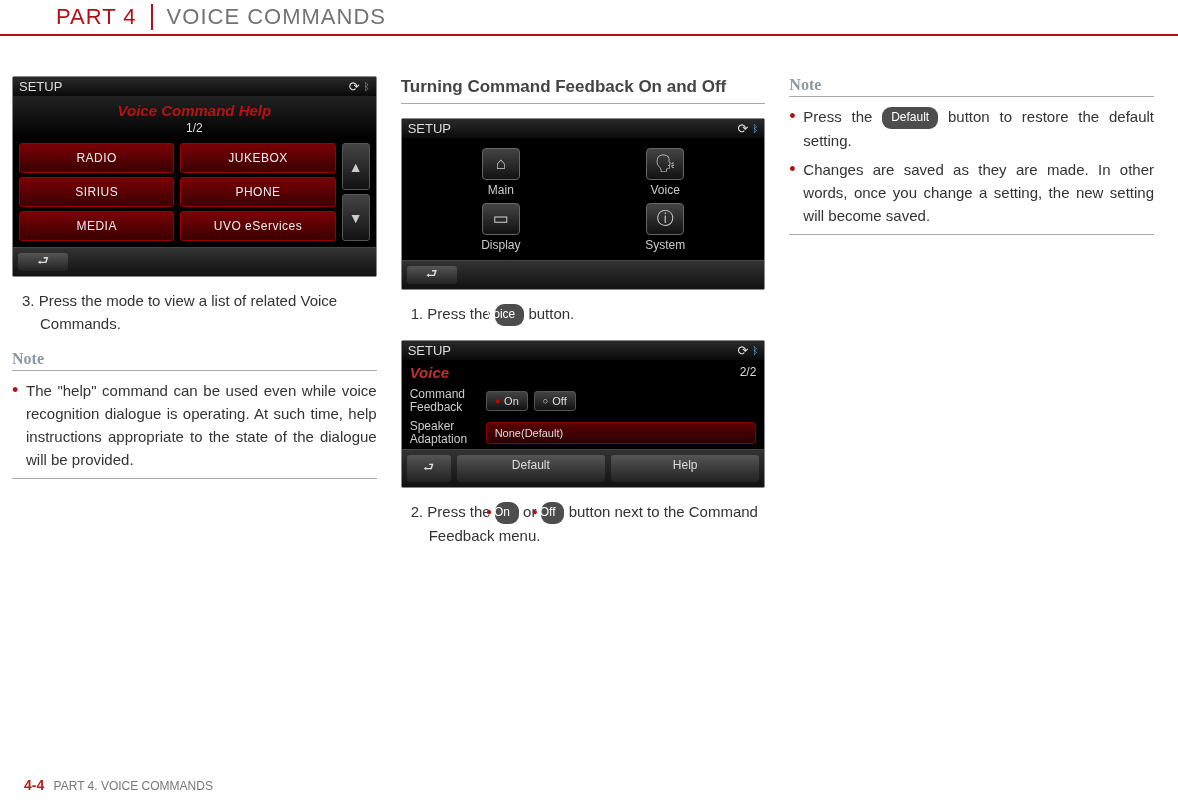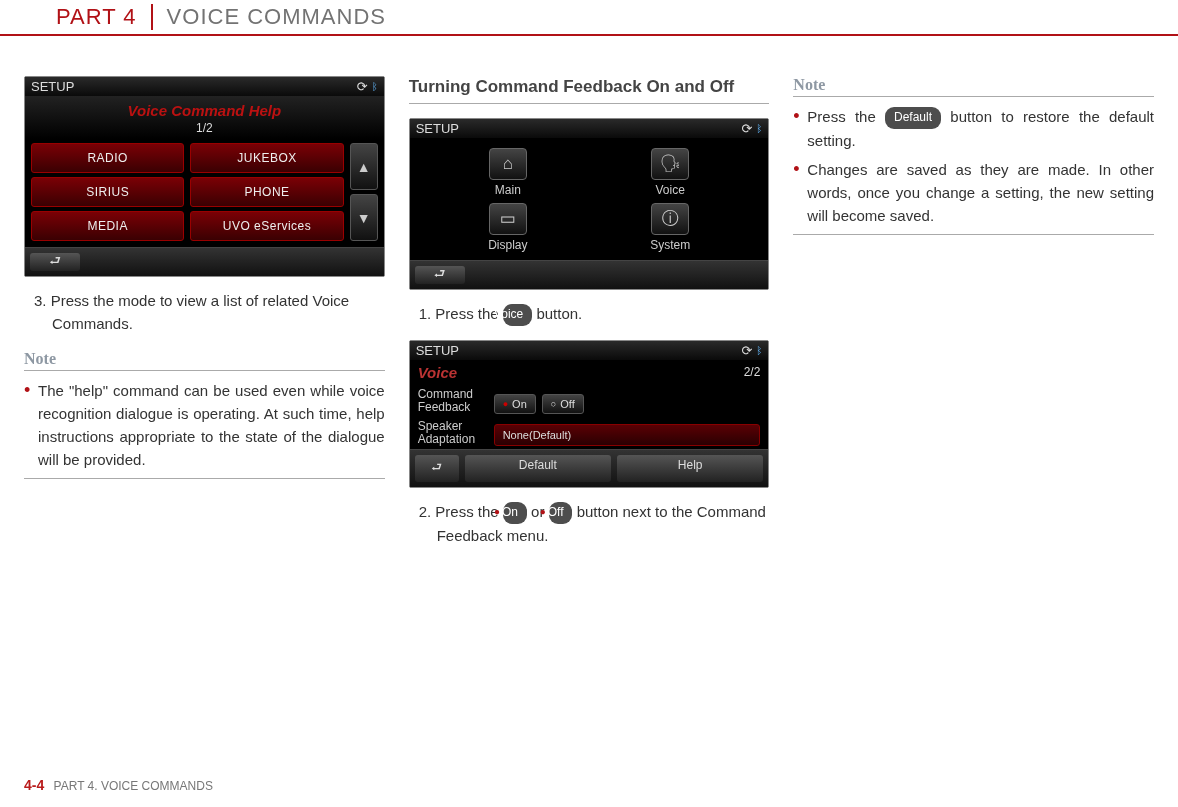--- a/index.html
+++ b/index.html
@@ -31,21 +31,21 @@
     font-family: "Arial Narrow", Arial, sans-serif;
     font-size: 22px;
     font-weight: 400;
     color: #737373;
     letter-spacing: 1px;
     padding-left: 14px;
   }
   .columns {
     display: flex;
     gap: 24px;
-    padding: 40px 24px 0 24px;
+    padding: 40px 24px 0 12px;
   }
   .col {
     flex: 1;
     min-width: 0;
   }
   .screenshot {
     width: 100%;
     border: 1px solid #888;
     background: #000;
     color: #ddd;
@@ -220,21 +220,21 @@
     border-radius: 4px;
     display:flex;align-items:center;justify-content:center;
     font-size: 17px;
   }
   
   .voice-row {
     display:flex;align-items:center;justify-content:space-between;
     padding:4px 8px;
   }
   .voice-label { color:#b33; font-style:italic; font-weight:bold; font-size:15px;}
-  .opt-row { display:flex;align-items:flex-end;gap:6px;padding:3px 8px;}
+  .opt-row { display:flex;align-items:center;gap:6px;padding:3px 8px;}
   .opt-label { color:#ccc; font-size:12px; width:70px; line-height:1.1;}
   .radio-btn {
     background: linear-gradient(#444,#111); border:1px solid #555; border-radius:3px;
     color:#ddd; font-size:11px; padding:3px 8px; display:inline-flex;align-items:center;gap:4px;
   }
   .radio-btn.sel::before { content:"●"; color:#c00; font-size:9px;}
   .radio-btn.unsel::before { content:"○"; font-size:9px;}
   .dropdown {
     flex:1; background: linear-gradient(#5a0004,#2a0002); border:1px solid #800;
     border-radius:3px; color:#ddd; font-size:11px; padding:4px 8px;

